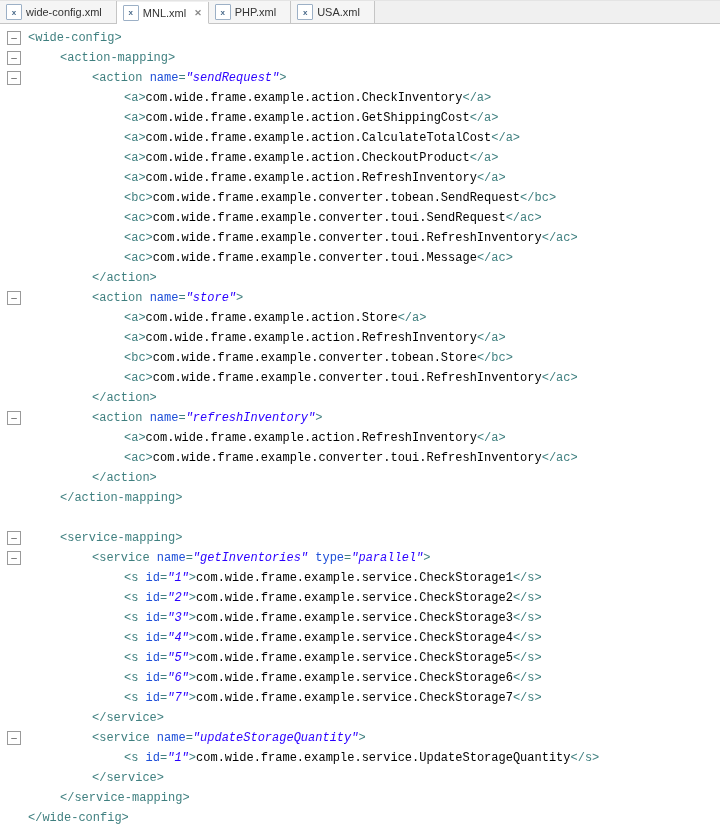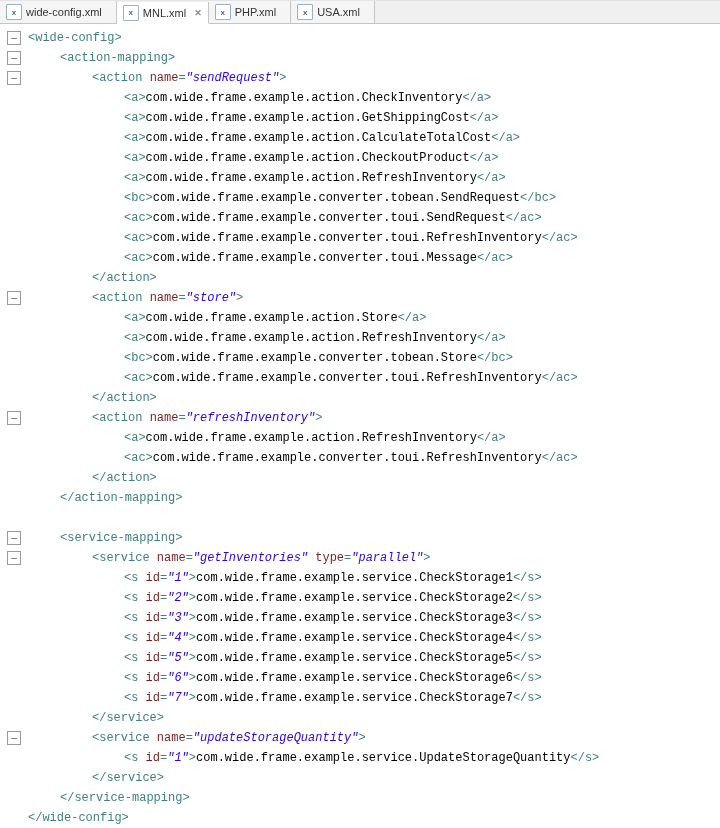--- a/index.html
+++ b/index.html
@@ -9,21 +9,21 @@
   .tab.active{background:#fff;border-bottom:1px solid #fff;position:relative;top:1px}
   .xml-icon{display:inline-flex;width:14px;height:14px;align-items:center;justify-content:center;background:#fff;border:1px solid #9cb0c6;color:#4a6a8a;font-size:8px;font-family:Arial;font-weight:bold;border-radius:1px}
   .close-x{color:#888;font-weight:bold;font-size:9px;margin-left:4px}
   .code{padding:4px 0 0 4px;line-height:20px;white-space:pre}
   .line{display:flex;align-items:flex-start}
   .gut{width:20px;text-align:center;color:#8c8c8c;font-family:Arial;font-size:10px}
   .fold{width:12px;height:12px;border:1px solid #9a9a9a;display:inline-flex;align-items:center;justify-content:center;margin-top:3px;cursor:pointer;background:#fff}
   .fold::before{content:"–";line-height:8px;font-size:10px;color:#555}
   .src{padding-left:4px}
   .t-tag{color:#3f7f7f}
-  .t-attr{color:#7f1d1d}
+  .t-attr{color:#1d4ed8}
   .t-str{color:#2a00ff;font-style:italic}
   .t-text{color:#000}
   .ind{display:inline-block}
 </style>
 </head>
 <body>
 <div class="editor">
 
 <div class="tabbar" id="tabbar">
       <div class="tab">

